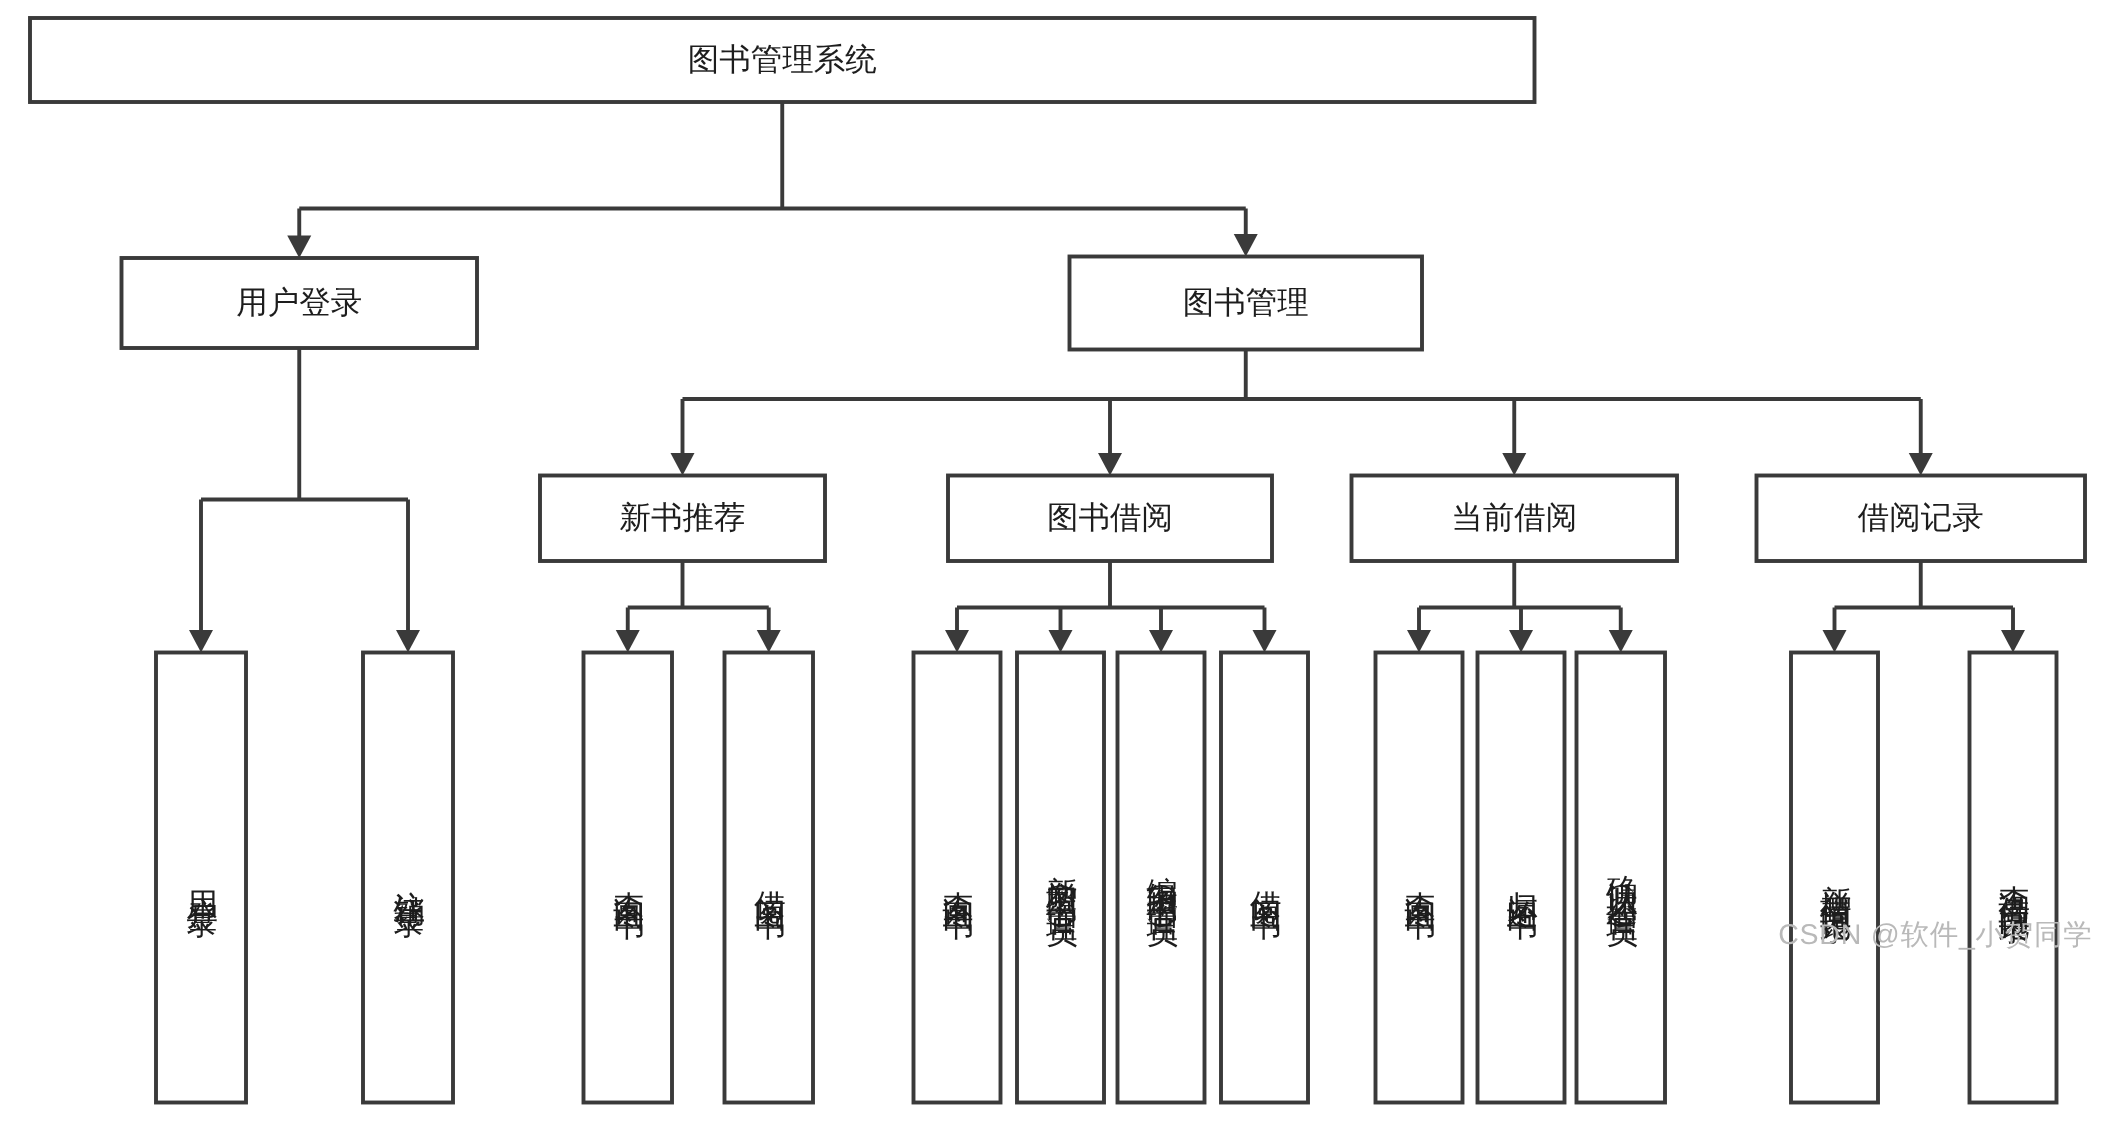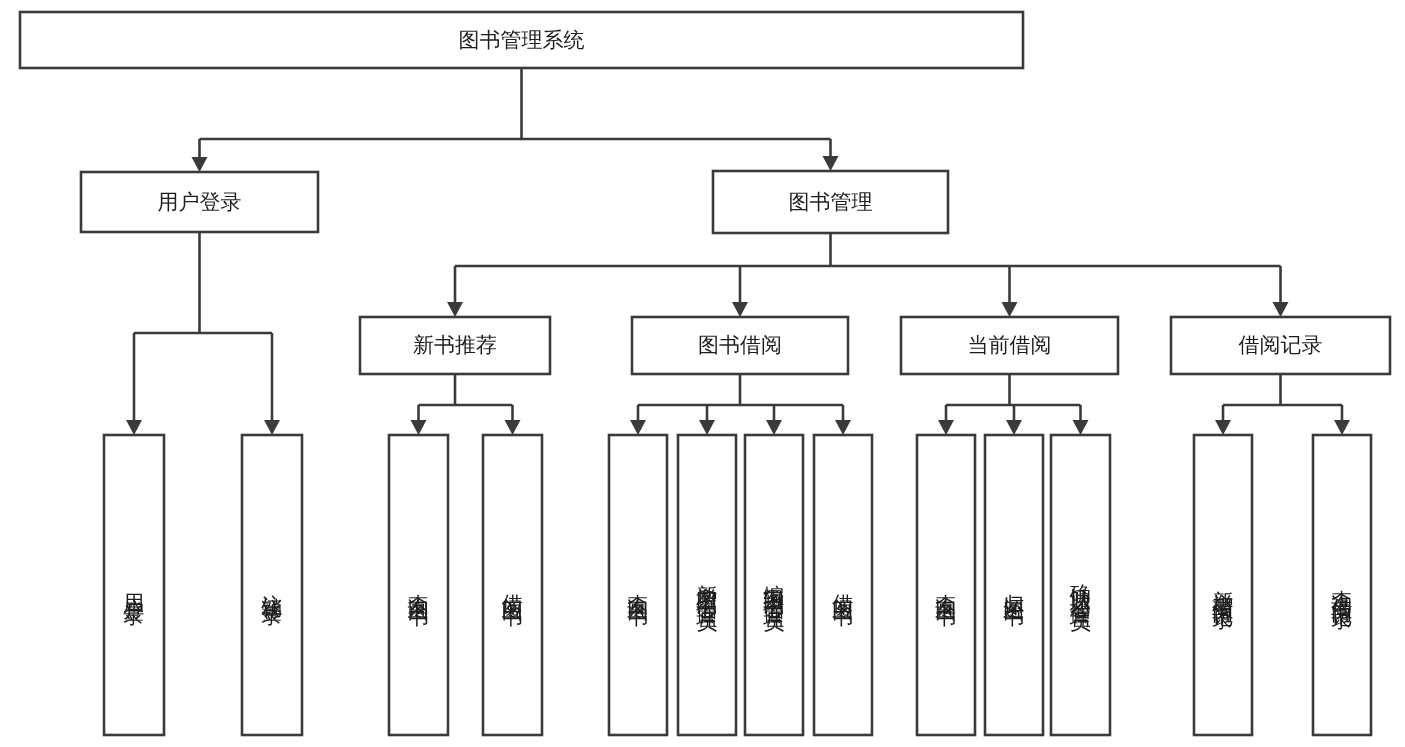--- a/index.html
+++ b/index.html
@@ -205,13 +205,14 @@
         <span class="leaf-label">确认归还（管理员）</span>
       </div>
       <div class="leaf-label-wrap" style="left: 1194px; top: 443px; width: 58px; height: 284px; align-items: center;">
         <span class="leaf-label">新增借阅记录</span>
       </div>
       <div class="leaf-label-wrap" style="left: 1313px; top: 443px; width: 58px; height: 284px; align-items: center;">
         <span class="leaf-label">查询借阅记录</span>
       </div>
     </div>
 
+  <div class="watermark">CSDN @软件_小贺同学</div>
 </div>
 
 </body></html>

